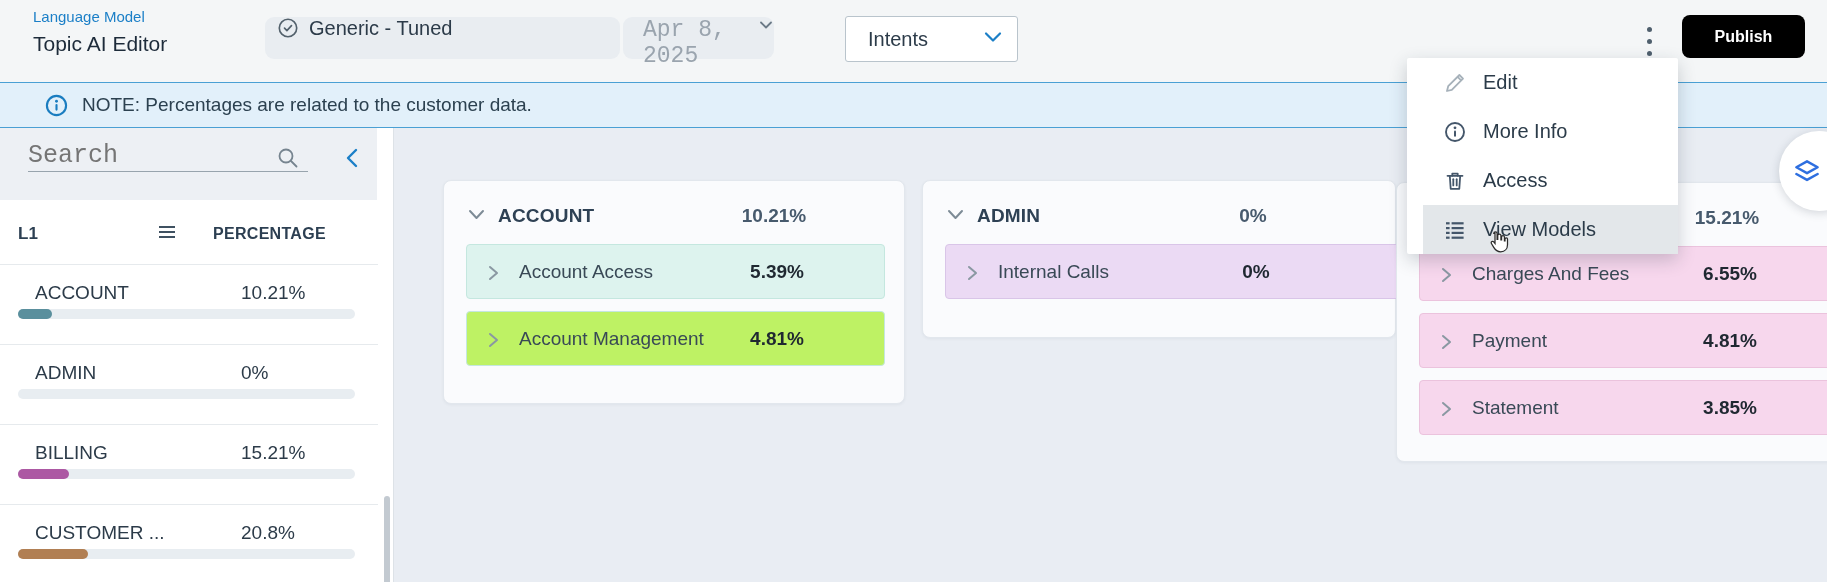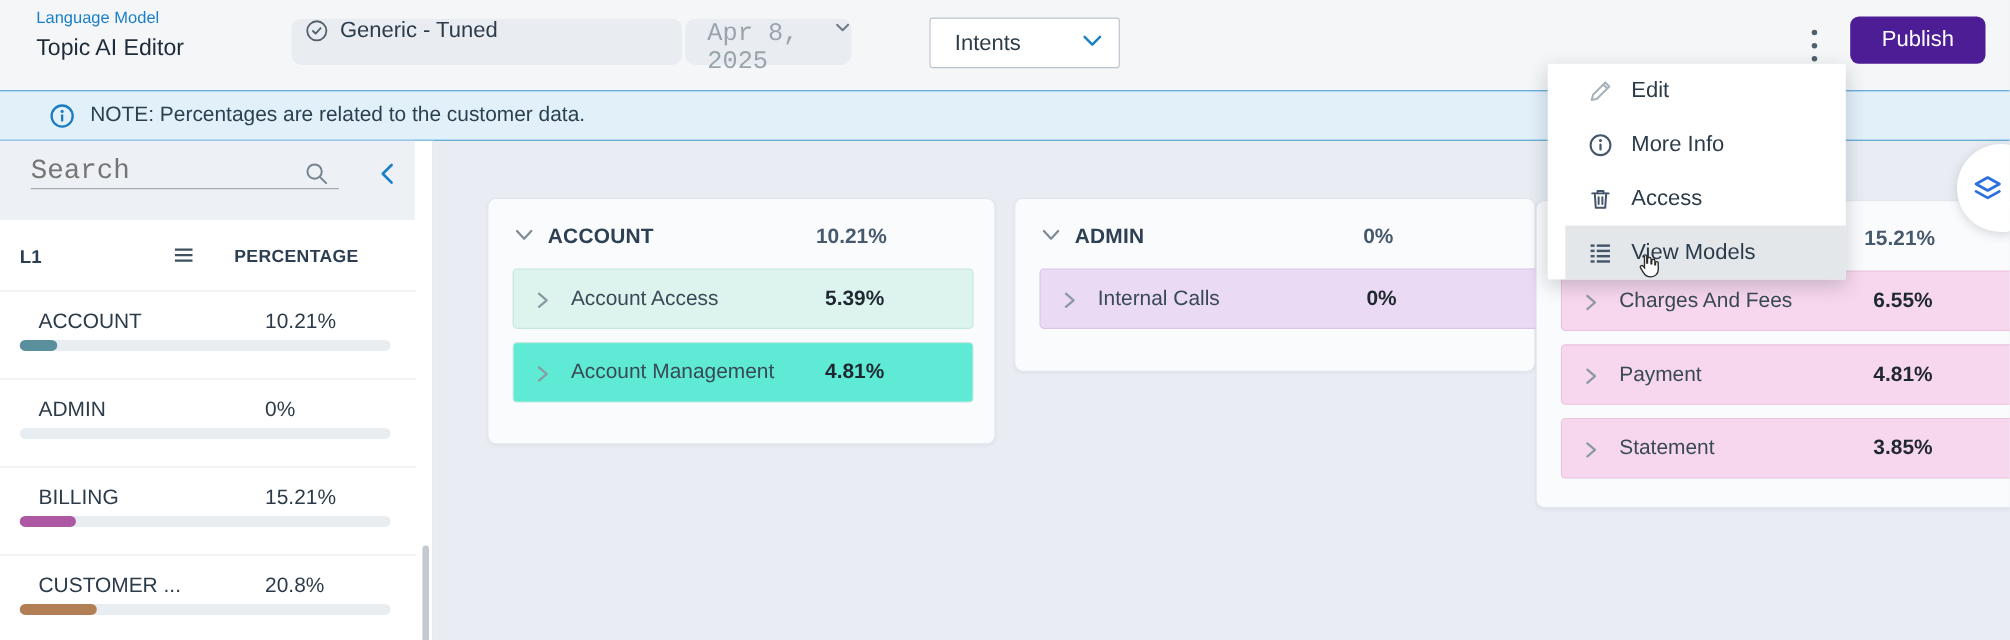--- a/index.html
+++ b/index.html
@@ -14,21 +14,21 @@
   .pill-seg { top:17px; height:42px; background:#e9edf1; border-radius:9px; display:flex; align-items:flex-start; }
   #model-seg { left:265px; width:355px; padding-left:12px; }
   #model-name { margin-left:10px; font-size:20px; color:#2c3b49; }
   #date-seg { left:623px; width:151px; padding-left:20px; }
   #model-date { font-size:23px; color:#9aa4ae;font-family:Liberation Mono, monospace; }
   #date-chevron { margin-left:14px; }
   #intents-select { left:845px; top:16px; width:173px; height:46px; background:#fff; border:1px solid #b9c4cc; border-radius:3px; display:flex; align-items:center; padding:0 14px 0 22px; cursor:pointer; }
   #intents-value { font-size:20px; color:#2c3b49; flex:1; }
   #kebab-btn { left:1634px; top:18px; width:30px; height:46px; display:flex; flex-direction:column; align-items:center; justify-content:center; gap:7px; cursor:pointer; }
   .kdot { width:5px; height:5px; border-radius:50%; background:#4f5f6d; }
-  #publish-btn { left:1682px; top:15px; width:123px; height:43px; background:#4c1d95; border:none; border-radius:8px; color:#fff; font-size:20px; font-weight:normal; font-family:inherit; cursor:pointer; }
+  #publish-btn { left:1682px; top:15px; width:123px; height:43px; background:#000000; border:none; border-radius:8px; color:#fff; font-size:16px; font-weight:bold; font-family:inherit; cursor:pointer; }
 
   
   #note-bar { left:0; top:82px; width:1827px; height:46px; background:#e2f0fa; border-top:1px solid #4aa0d4; border-bottom:1px solid #4aa0d4; display:flex; align-items:center; }
   #note-bar svg { margin-left:45px; }
   #note-text { margin-left:14px; font-size:19px; color:#2c4150; }
 
   
   #sidebar { left:0; top:128px; width:394px; height:454px; background:#fff; border-right:1px solid #dde2e7; }
   #search-zone { left:0; top:0; width:377px; height:72px; background:#edf0f4; }
   #search-input { left:28px; top:12px; width:280px; height:32px; background:transparent; border:none; border-bottom:1px solid #98a4ad; font-size:25px; color:#1d4ed8; font-family:Liberation Mono, monospace; outline:none; }
@@ -194,21 +194,21 @@
   </span>
   <span class="card-title">ACCOUNT</span>
   <span class="card-value">10.21%</span>
   <div class="subrow sr-0" style="background: rgb(221, 243, 238); border-color: rgb(196, 231, 223); padding-left: 16px;">
     <span class="subrow-chevron"><svg width="11" height="16" viewBox="0 0 11 16">
           <path d="M2 2l7 6-7 6" fill="none" stroke="#8a98a2" stroke-width="2" stroke-linecap="round" stroke-linejoin="round"></path>
         </svg></span>
     <span class="subrow-label">Account Access</span>
     <span class="subrow-value">5.39%</span>
   </div>
-  <div class="subrow sr-1" style="background: #5eead4; border-color: rgb(196, 231, 223);">
+  <div class="subrow sr-1" style="background: #bef264; border-color: rgb(196, 231, 223);">
     <span class="subrow-chevron"><svg width="11" height="16" viewBox="0 0 11 16">
           <path d="M2 2l7 6-7 6" fill="none" stroke="#8a98a2" stroke-width="2" stroke-linecap="round" stroke-linejoin="round"></path>
         </svg></span>
     <span class="subrow-label">Account Management</span>
     <span class="subrow-value">4.81%</span>
   </div>
 </div>
 
 <div id="card-1" class="abs card">
   <span class="card-chevron">

